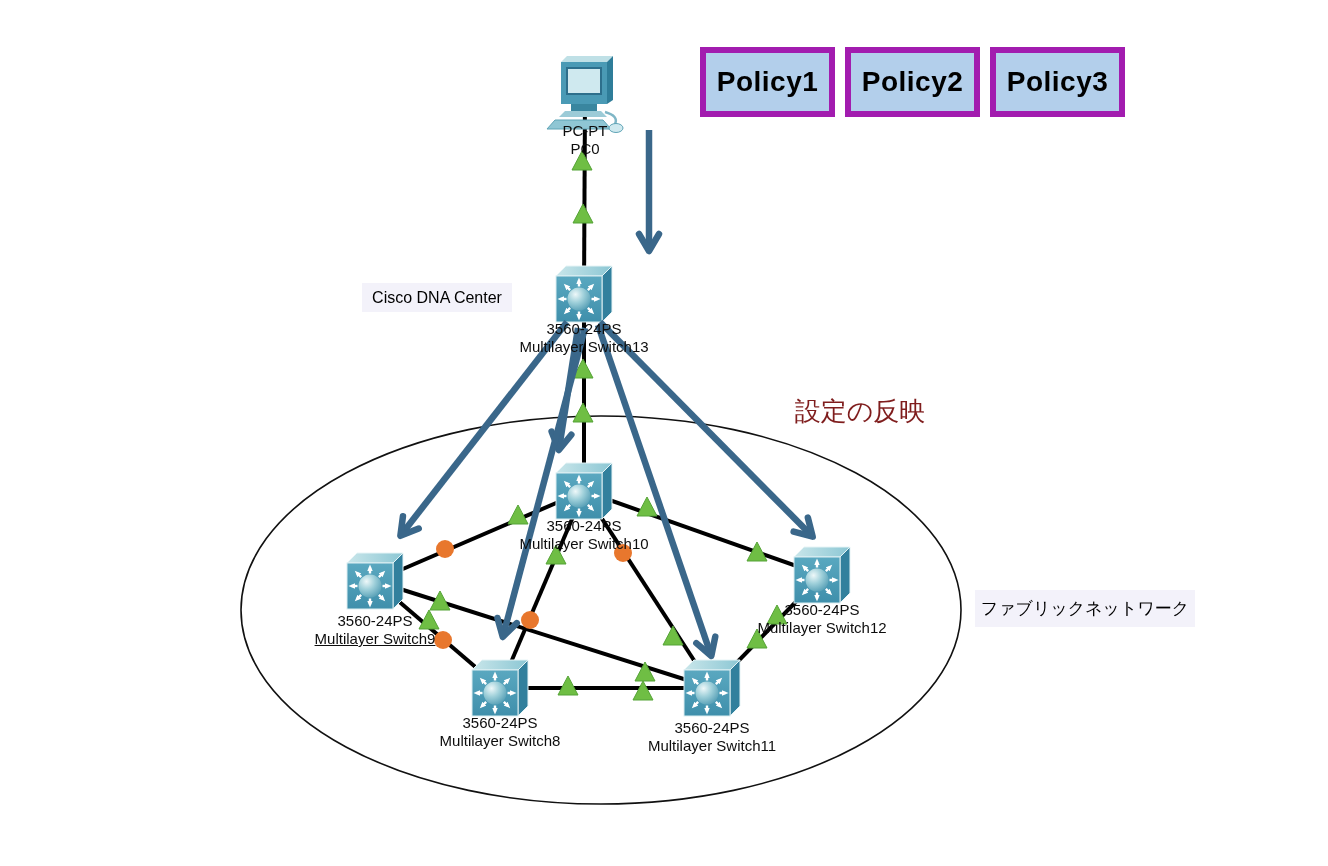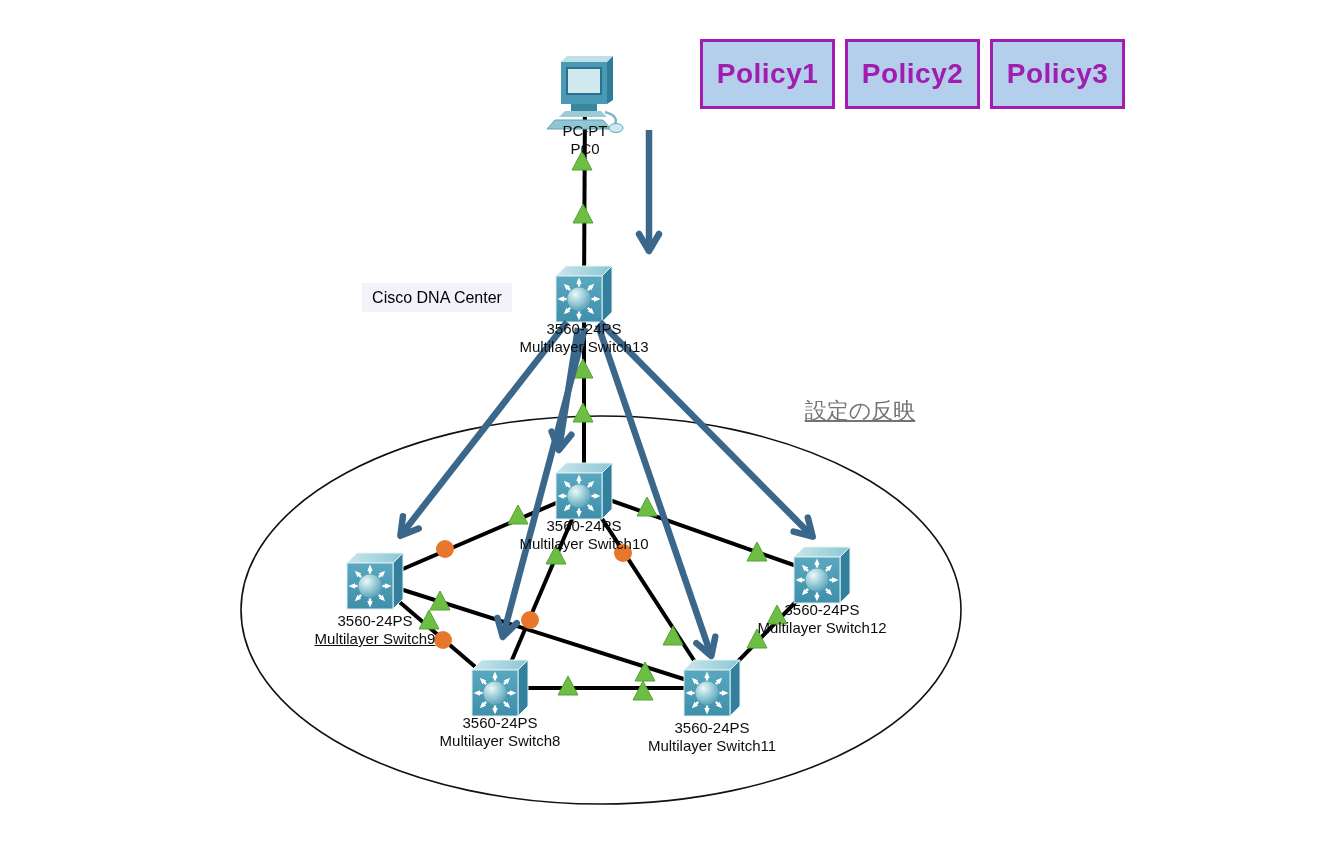--- a/index.html
+++ b/index.html
@@ -1,27 +1,27 @@
 <!DOCTYPE html>
 <html><head>
 <meta charset="utf-8">
 <style>
   html,body{margin:0;padding:0;background:#ffffff;}
   #stage{position:relative;width:1328px;height:866px;background:#ffffff;overflow:hidden;
          font-family:"Liberation Sans", sans-serif;}
   #scene{position:absolute;left:0;top:0;}
-  .policy-box{position:absolute;top:39px;width:135px;height:70px;box-sizing:border-box;
-      border:3px solid #a21caf;background:#b3cfeb;display:flex;align-items:center;justify-content:center;
-      font-size:28px;font-weight:600;color:#a21caf;letter-spacing:0.5px;}
+  .policy-box{position:absolute;top:47px;width:135px;height:70px;box-sizing:border-box;
+      border:6px solid #a21caf;background:#b3cfeb;display:flex;align-items:center;justify-content:center;
+      font-size:28px;font-weight:600;color:#000000;letter-spacing:0.5px;}
   .note-label{position:absolute;background:#f3f2fa;color:#000000;display:flex;align-items:center;
       justify-content:center;white-space:nowrap;}
   #dna-label{left:362px;top:283px;width:150px;height:29px;font-size:16px;}
   #fabric-label{left:975px;top:590px;width:220px;height:37px;font-size:17px;}
-  #apply-label{position:absolute;left:775px;top:394px;width:170px;height:34px;color:#737373;
-      font-size:22px;white-space:nowrap;display:flex;align-items:center;justify-content:center;text-decoration:underline;}
+  #apply-label{position:absolute;left:775px;top:394px;width:170px;height:34px;color:#7f1d1d;
+      font-size:26px;white-space:nowrap;display:flex;align-items:center;justify-content:center;}
   .device-label{position:absolute;transform:translateX(-50%);white-space:nowrap;color:#0d0d0d;
       font-size:15px;line-height:18px;text-align:center;}
 </style>
 </head>
 <body>
 
 <div id="stage">
   <svg id="scene" width="1328" height="866" viewBox="0 0 1328 866">
       <defs>
         <linearGradient id="gFront" x1="0" y1="0" x2="0" y2="1">
@@ -178,20 +178,21 @@
       <line x1="598" y1="325" x2="711" y2="655" stroke="#3a678a" stroke-width="6.5" marker-end="url(#mArrow)"></line>
       <line x1="600" y1="322" x2="812" y2="536" stroke="#3a678a" stroke-width="6.5" marker-end="url(#mArrow)"></line>
     </svg>
 
   <div class="policy-box" style="left:700px">Policy1</div>
   <div class="policy-box" style="left:845px">Policy2</div>
   <div class="policy-box" style="left:990px">Policy3</div>
 
   <div class="note-label" id="dna-label">Cisco DNA Center</div>
   <div id="apply-label">設定の反映</div>
+  <div class="note-label" id="fabric-label">ファブリックネットワーク</div>
 <div class="device-label" style="left: 585px; top: 122px;">PC-PT</div>
     <div class="device-label" style="left: 585px; top: 140px;">PC0</div>
     <div class="device-label" style="left: 584px; top: 320px;">3560-24PS</div>
     <div class="device-label" style="left: 584px; top: 338px;">Multilayer Switch13</div>
     <div class="device-label" style="left: 584px; top: 517px;">3560-24PS</div>
     <div class="device-label" style="left: 584px; top: 535px;">Multilayer Switch10</div>
     <div class="device-label" style="left: 375px; top: 612px;">3560-24PS</div>
     <div class="device-label" style="left: 375px; top: 630px; text-decoration: underline;">Multilayer Switch9</div>
     <div class="device-label" style="left: 822px; top: 601px;">3560-24PS</div>
     <div class="device-label" style="left: 822px; top: 619px;">Multilayer Switch12</div>

